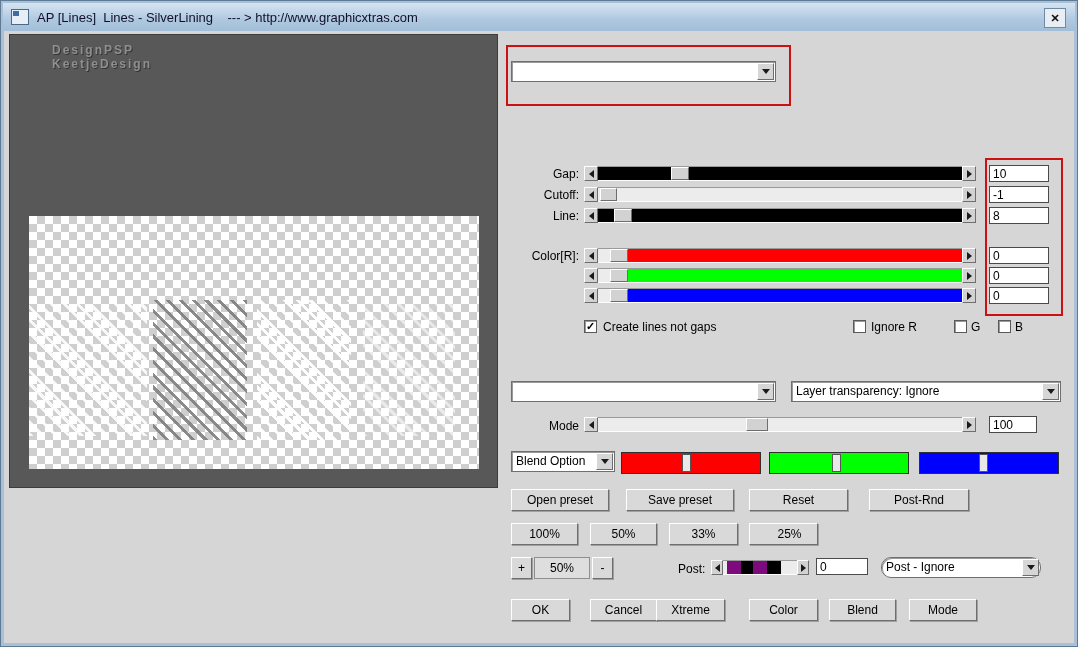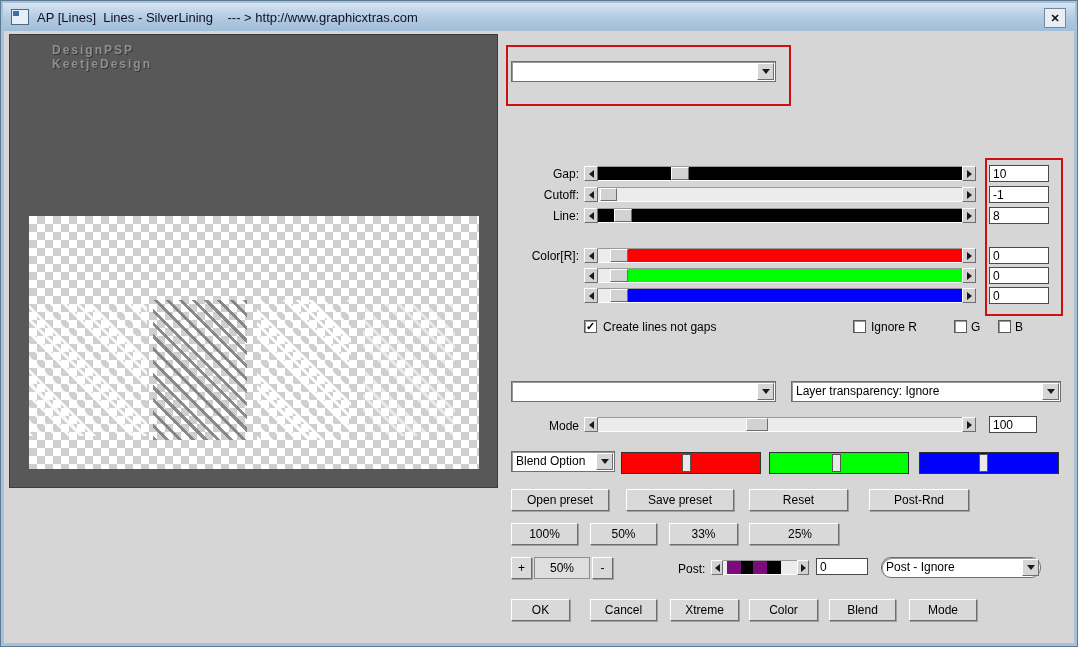--- a/index.html
+++ b/index.html
@@ -310,21 +310,21 @@
     </div>
 
     <div class="btn" style="left:507px;top:458px;width:98px;">Open preset</div>
     <div class="btn" style="left:622px;top:458px;width:108px;">Save preset</div>
     <div class="btn" style="left:745px;top:458px;width:99px;">Reset</div>
     <div class="btn" style="left:865px;top:458px;width:100px;">Post-Rnd</div>
 
     <div class="btn" style="left:507px;top:492px;width:67px;">100%</div>
     <div class="btn" style="left:586px;top:492px;width:67px;">50%</div>
     <div class="btn" style="left:665px;top:492px;width:69px;">33%</div>
-    <div class="btn" style="left:745px;top:492px;width:90px;padding-left:12px;">25%</div>
+    <div class="btn" style="left:745px;top:492px;width:69px;padding-left:12px;">25%</div>
 
     <div class="btn" style="left:507px;top:526px;width:21px;">+</div>
     <div class="zoom-disp" style="left:530px;top:526px;width:56px;">50%</div>
     <div class="btn" style="left:588px;top:526px;width:21px;">-</div>
 
     <div class="lbl" style="left:674px;top:531px;">Post:</div>
     <div class="hslider" style="left:707px;top:529px;width:98px;">
       <div class="sl-arrow" style="flex:0 0 12px;width:12px;">
           <span class="tri-l"></span>
         </div>
@@ -341,19 +341,19 @@
     <input class="val" style="left: 812px; top: 527px; width: 52px;" value="0">
     <div class="combo" style="left:877px;top:526px;width:160px;border-radius:10px;">
       <span class="combo-text">Post - Ignore</span>
       <span class="combo-btn">
           <span class="tri-d"></span>
         </span>
     </div>
 
     <div class="btn" style="left:507px;top:568px;width:59px;">OK</div>
     <div class="btn" style="left:586px;top:568px;width:67px;">Cancel</div>
-    <div class="btn" style="left:666px;top:568px;width:69px;">Xtreme</div>
+    <div class="btn" style="left:652px;top:568px;width:69px;">Xtreme</div>
     <div class="btn" style="left:745px;top:568px;width:69px;">Color</div>
     <div class="btn" style="left:825px;top:568px;width:67px;">Blend</div>
     <div class="btn" style="left:905px;top:568px;width:68px;">Mode</div>
 
   </div>
 </div>
 
 </body></html>

